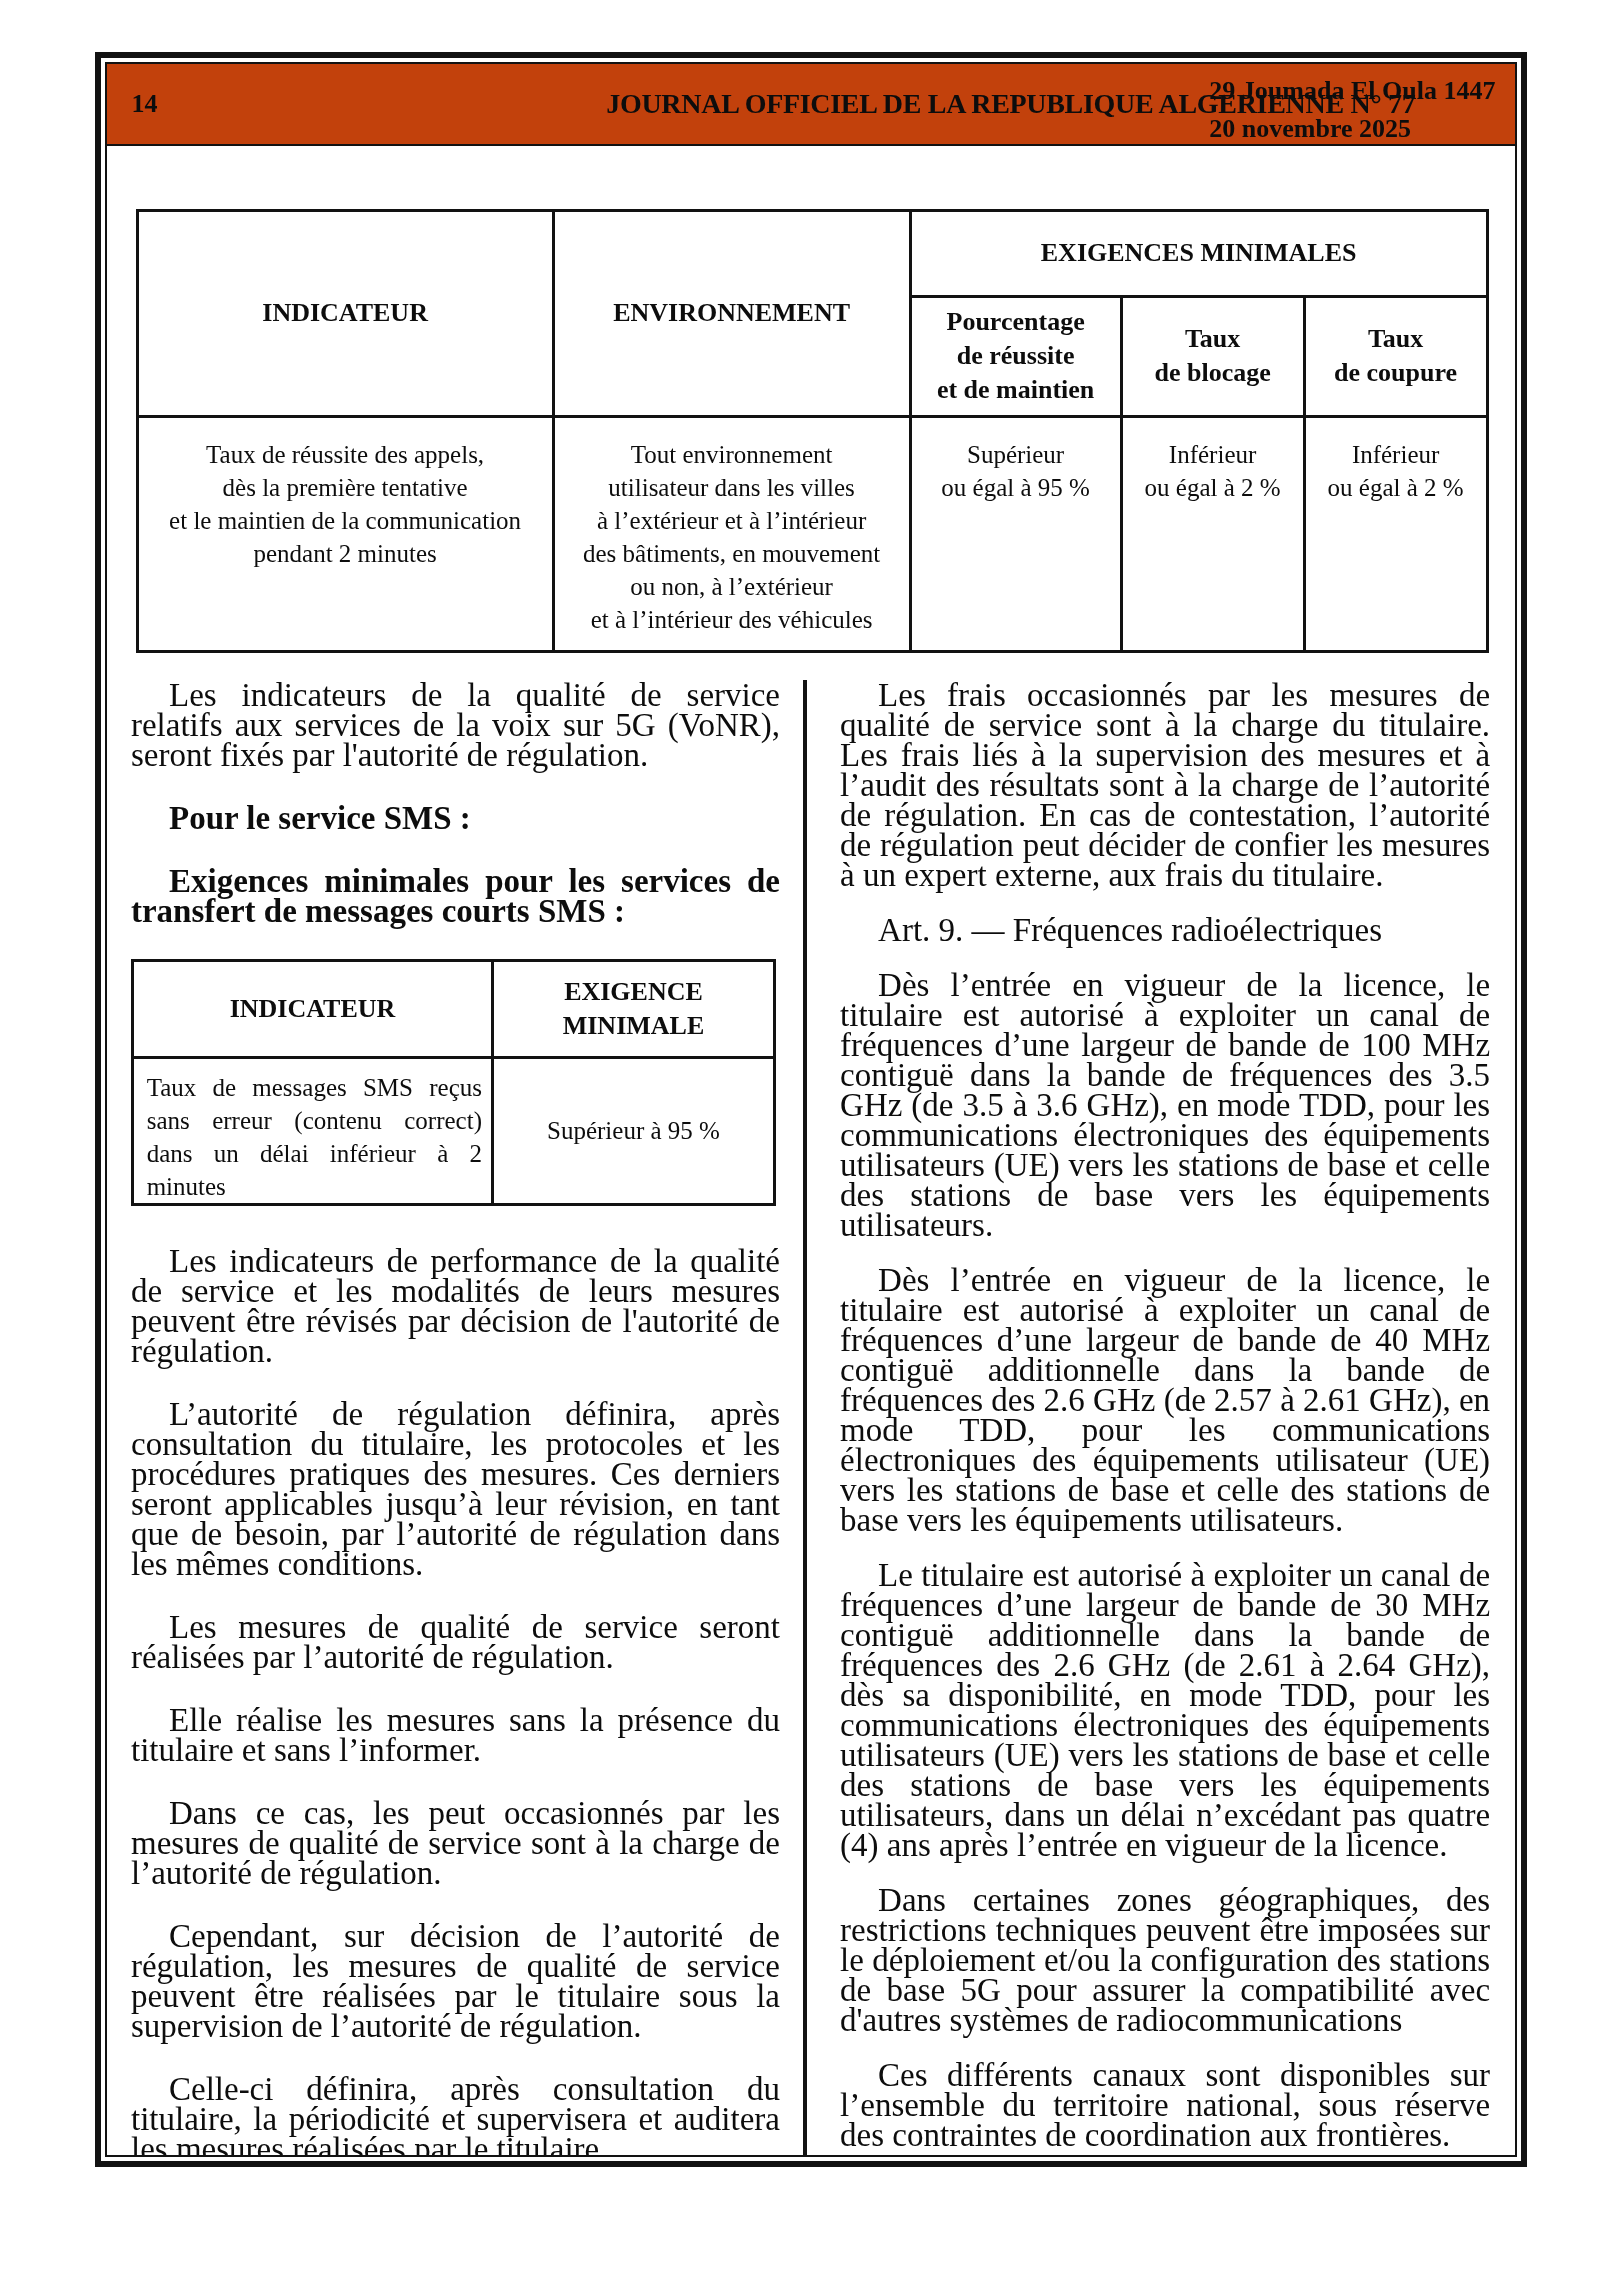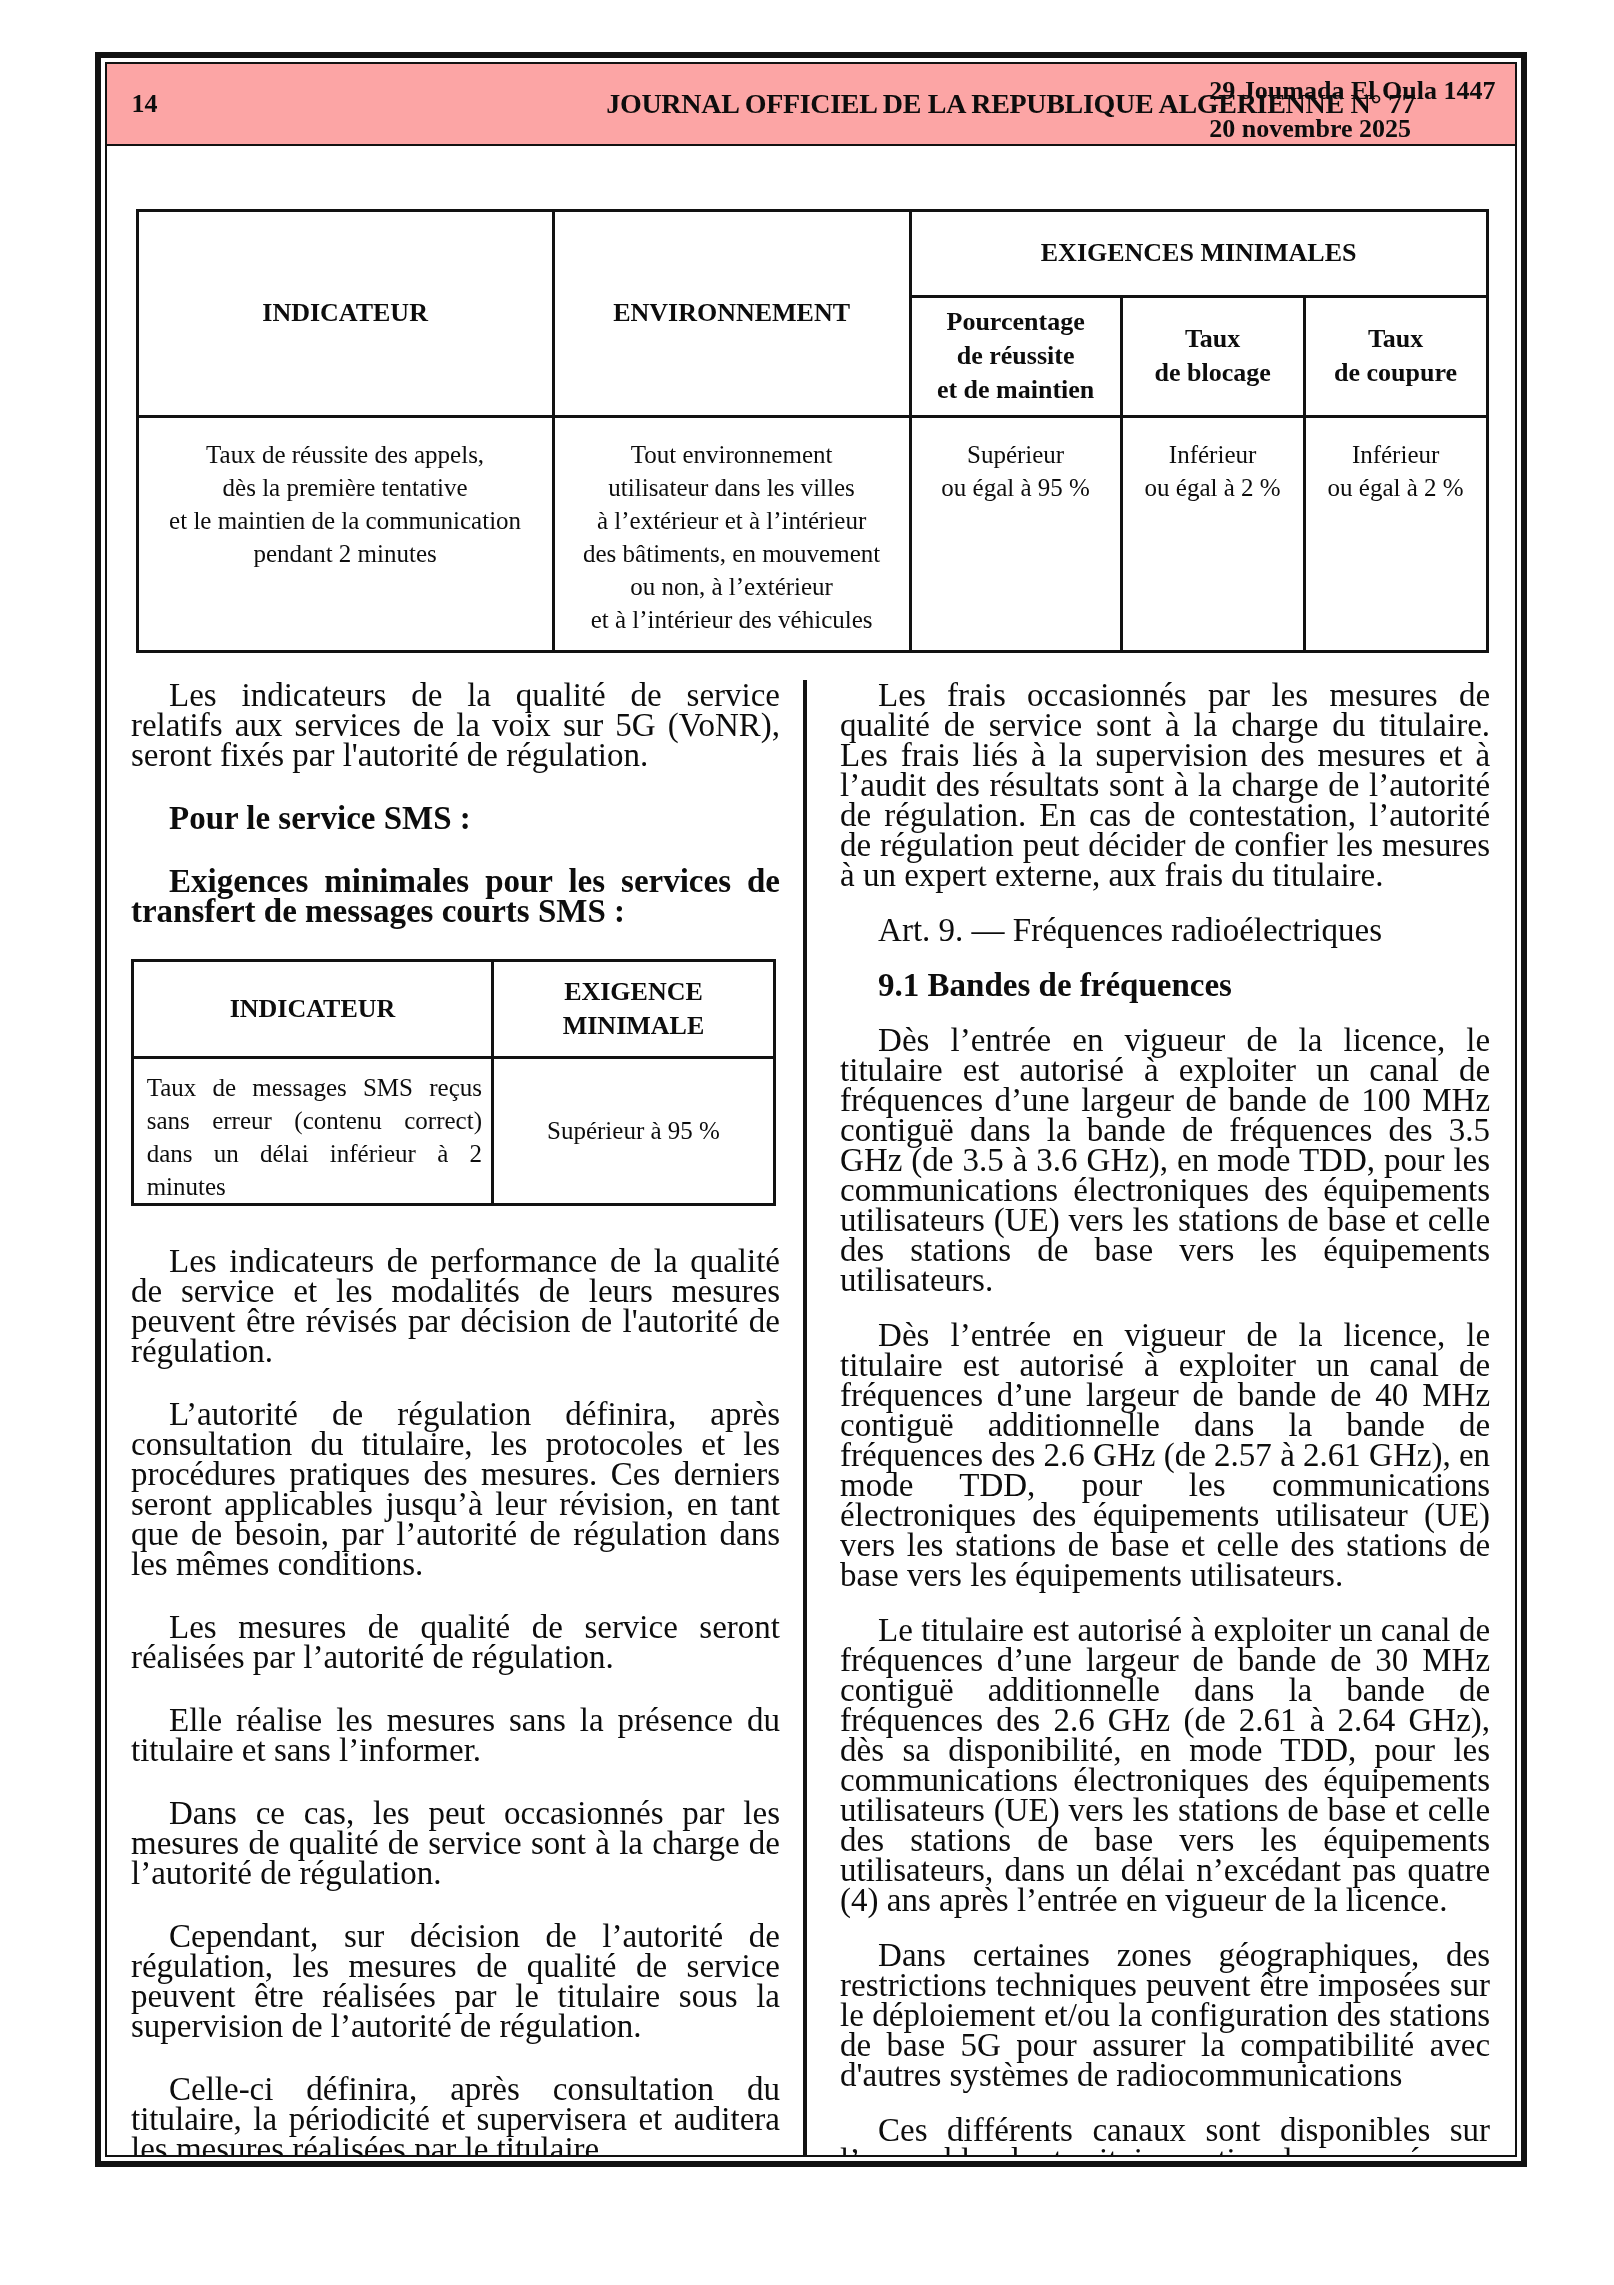--- a/index.html
+++ b/index.html
@@ -11,21 +11,21 @@
   }
   .frame {
     position:absolute; left:95px; top:52px; width:1432px; height:2115px;
     border:6.3px solid #121212; padding:3.6px;
   }
   .inner {
     width:100%; height:100%; border:2.7px solid #121212;
     display:flex; flex-direction:column;
   }
   .band {
-    position:relative; height:82px; background:#fca5a5;
+    position:relative; height:82px; background:#c2410c;
     border-bottom:2.7px solid #121212; display:flex; align-items:center;
     flex:0 0 auto;
   }
   .pageno { padding-left:25px; font-weight:bold; font-size:26px; }
   .jtitle {
     position:absolute; left:0; right:100px; text-align:right;
     font-weight:bold; font-size:28px; letter-spacing:-0.3px;
   }
   .dates {
     margin-left:auto; padding-right:20px;
@@ -166,21 +166,20 @@
             <p class="p">Dans ce cas, les peut occasionnés par les mesures de qualité de service sont à la charge de l’autorité de régulation.</p>
             <p class="p">Cependant, sur décision de l’autorité de régulation, les mesures de qualité de service peuvent être réalisées par le titulaire sous la supervision de l’autorité de régulation.</p>
             <p class="p">Celle-ci définira, après consultation du titulaire, la périodicité et supervisera et auditera les mesures réalisées par le titulaire.</p>
           </div>
 
           <div class="divider"></div>
 
           <div class="colR">
             <p class="p">Les frais occasionnés par les mesures de qualité de service sont à la charge du titulaire. Les frais liés à la supervision des mesures et à l’audit des résultats sont à la charge de l’autorité de régulation. En cas de contestation, l’autorité de régulation peut décider de confier les mesures à un expert externe, aux frais du titulaire.</p>
             <p class="p">Art. 9. — Fréquences radioélectriques</p>
-            <p class="p bold">9.1 Bandes de fréquences</p>
             <p class="p">Dès l’entrée en vigueur de la licence, le titulaire est autorisé à exploiter un canal de fréquences d’une largeur de bande de 100 MHz contiguë dans la bande de fréquences des 3.5 GHz (de 3.5 à 3.6 GHz), en mode TDD, pour les communications électroniques des équipements utilisateurs (UE) vers les stations de base et celle des stations de base vers les équipements utilisateurs.</p>
             <p class="p">Dès l’entrée en vigueur de la licence, le titulaire est autorisé à exploiter un canal de fréquences d’une largeur de bande de 40 MHz contiguë additionnelle dans la bande de fréquences des 2.6 GHz (de 2.57 à 2.61 GHz), en mode TDD, pour les communications électroniques des équipements utilisateur (UE) vers les stations de base et celle des stations de base vers les équipements utilisateurs.</p>
             <p class="p">Le titulaire est autorisé à exploiter un canal de fréquences d’une largeur de bande de 30 MHz contiguë additionnelle dans la bande de fréquences des 2.6 GHz (de 2.61 à 2.64 GHz), dès sa disponibilité, en mode TDD, pour les communications électroniques des équipements utilisateurs (UE) vers les stations de base et celle des stations de base vers les équipements utilisateurs, dans un délai n’excédant pas quatre (4) ans après l’entrée en vigueur de la licence.</p>
             <p class="p">Dans certaines zones géographiques, des restrictions techniques peuvent être imposées sur le déploiement et/ou la configuration des stations de base 5G pour assurer la compatibilité avec d'autres systèmes de radiocommunications</p>
             <p class="p">Ces différents canaux sont disponibles sur l’ensemble du territoire national, sous réserve des contraintes de coordination aux frontières.</p>
           </div>
 
         </div>
       </div>
 

